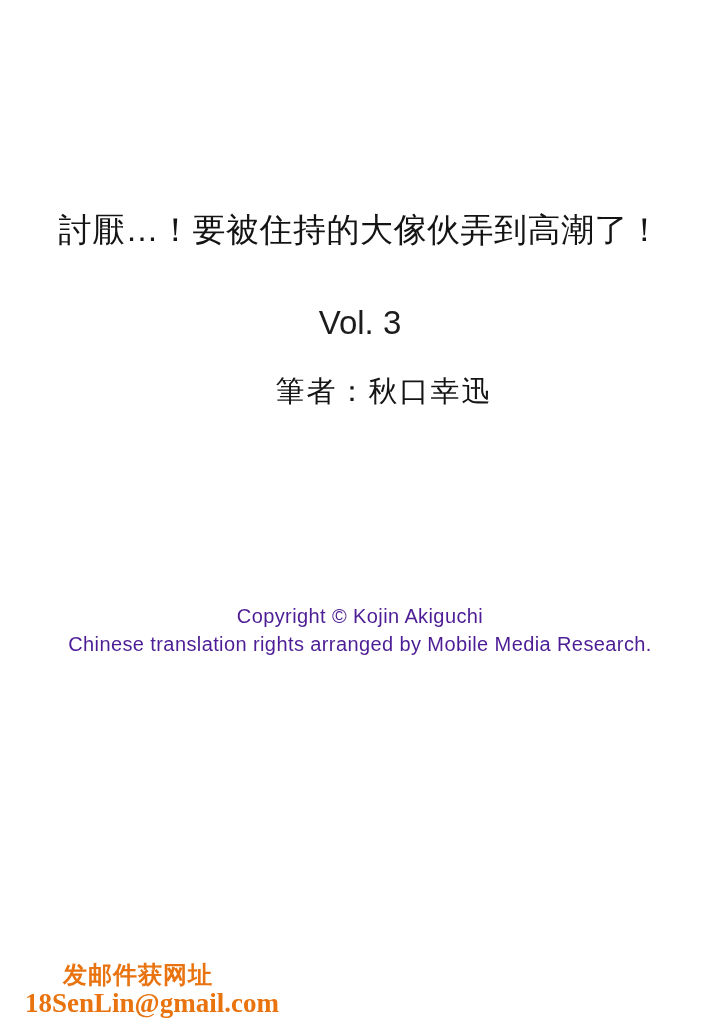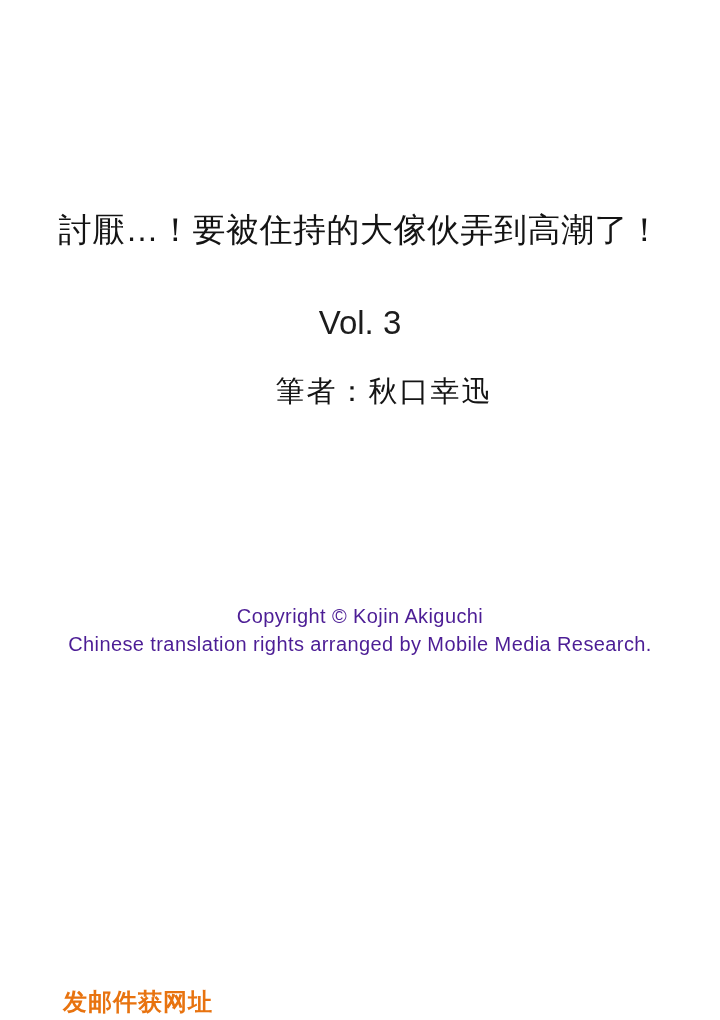--- a/index.html
+++ b/index.html
@@ -90,15 +90,16 @@
 
   <div class="centered author">筆者：秋口幸迅</div>
 
   <div class="centered copyright">
     <div>Copyright © Kojin Akiguchi</div>
     <div>Chinese translation rights arranged by Mobile Media Research.</div>
   </div>
 
   <div class="watermark" style="color: rgb(232, 115, 15);">
     <div class="site-note">发邮件获网址</div>
+    <div class="email">18SenLin@gmail.com</div>
   </div>
 
 </div>
 
 </body></html>

